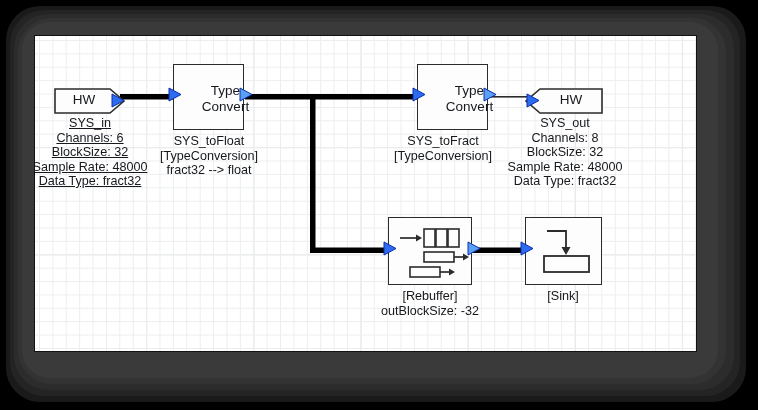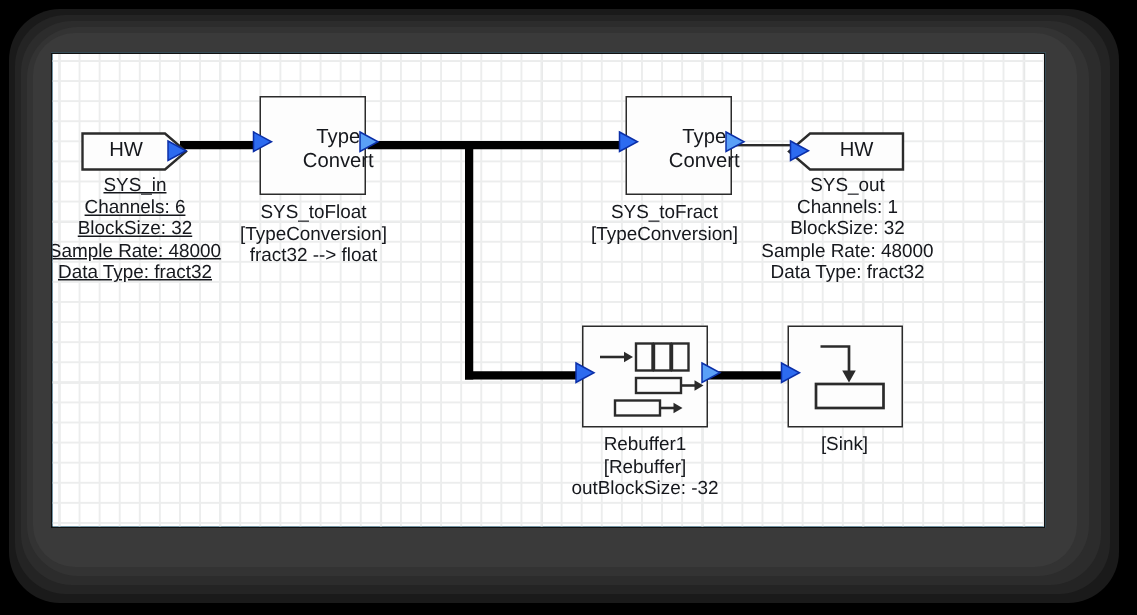--- a/index.html
+++ b/index.html
@@ -32,21 +32,21 @@
   .bezel.b4 { left: 18px; top: 18px; width: 708px; height: 366px; background:#333333; }
   .bezel.b5 { left: 22px; top: 22px; width: 696px; height: 356px; background:#3a3a3a; border-radius: 28px;}
 
   
   #canvas {
     position: absolute;
     left: 34px;
     top: 35px;
     width: 663px;
     height: 317px;
-    background: #7dd3fc;
+    background: #0f766e;
     overflow: hidden;
     border: 1px solid #111111;
     box-sizing: border-box;
   }
   #grid {
     position: absolute;
     left: 0; top: 0; right: 0; bottom: 0;
     background-color: #ffffff;
     background-image:
       linear-gradient(to right,  #eceded 1.3px, transparent 1.3px),
@@ -174,21 +174,21 @@
       <svg width="80" height="26" style="position:absolute;left:0;top:0;overflow:visible;">
         <polygon points="15,1 77,1 77,25 15,25 1,13" fill="#fdfdfd" stroke="#2b2b2b" stroke-width="1.6"></polygon>
       </svg>
       <div style="position:absolute;left:15px;top:4px;width:62px;text-align:center;font-size:13.5px;color:#16181d;">HW</div>
       <svg width="16" height="16" style="position:absolute;left:1px;top:5px;overflow:visible;">
         <polygon points="1,1 13,7.5 1,14" fill="#2d6bf0" stroke="#0b2fa8" stroke-width="1"></polygon>
       </svg>
     </div>
     <div class="caption" style="left:450px; top:80px; width:160px;">
       <div>SYS_out</div>
-      <div>Channels: 1</div>
+      <div>Channels: 8</div>
       <div>BlockSize: 32</div>
       <div>Sample Rate: 48000</div>
       <div>Data Type: fract32</div>
     </div>
 
     <div class="node" style="left:353px; top:181px;">
       <div class="blk-rect" style="left:0;top:0;width:84px;height:68px;"></div>
       <svg width="70" height="56" style="position:absolute;left:8px;top:7px;overflow:visible;">
 
         <line x1="4" y1="14" x2="20" y2="14" stroke="#2b2b2b" stroke-width="1.7"></line>
@@ -206,21 +206,20 @@
         <polygon points="53,44.5 59,48 53,51.5" fill="#2b2b2b"></polygon>
       </svg>
       <svg width="16" height="16" style="position:absolute;left:-5px;top:24px;overflow:visible;">
         <polygon points="1,1 13,7.5 1,14" fill="#2d6bf0" stroke="#0b2fa8" stroke-width="1"></polygon>
       </svg>
       <svg width="16" height="16" style="position:absolute;left:79px;top:24px;overflow:visible;">
         <polygon points="1,1 13,7.5 1,14" fill="#5aa0f7" stroke="#0b2fa8" stroke-width="1"></polygon>
       </svg>
     </div>
     <div class="caption" style="left:325px; top:253px; width:140px;">
-      <div>Rebuffer1</div>
       <div>[Rebuffer]</div>
       <div>outBlockSize: -32</div>
     </div>
 
     <div class="node" style="left:490px; top:181px;">
       <div class="blk-rect" style="left:0;top:0;width:77px;height:68px;"></div>
       <svg width="60" height="52" style="position:absolute;left:11px;top:9px;overflow:visible;">
 
         <polyline points="11,5 30,5 30,22" fill="none" stroke="#2b2b2b" stroke-width="1.8"></polyline>
         <polygon points="25.5,21 34.5,21 30,29" fill="#2b2b2b"></polygon>

